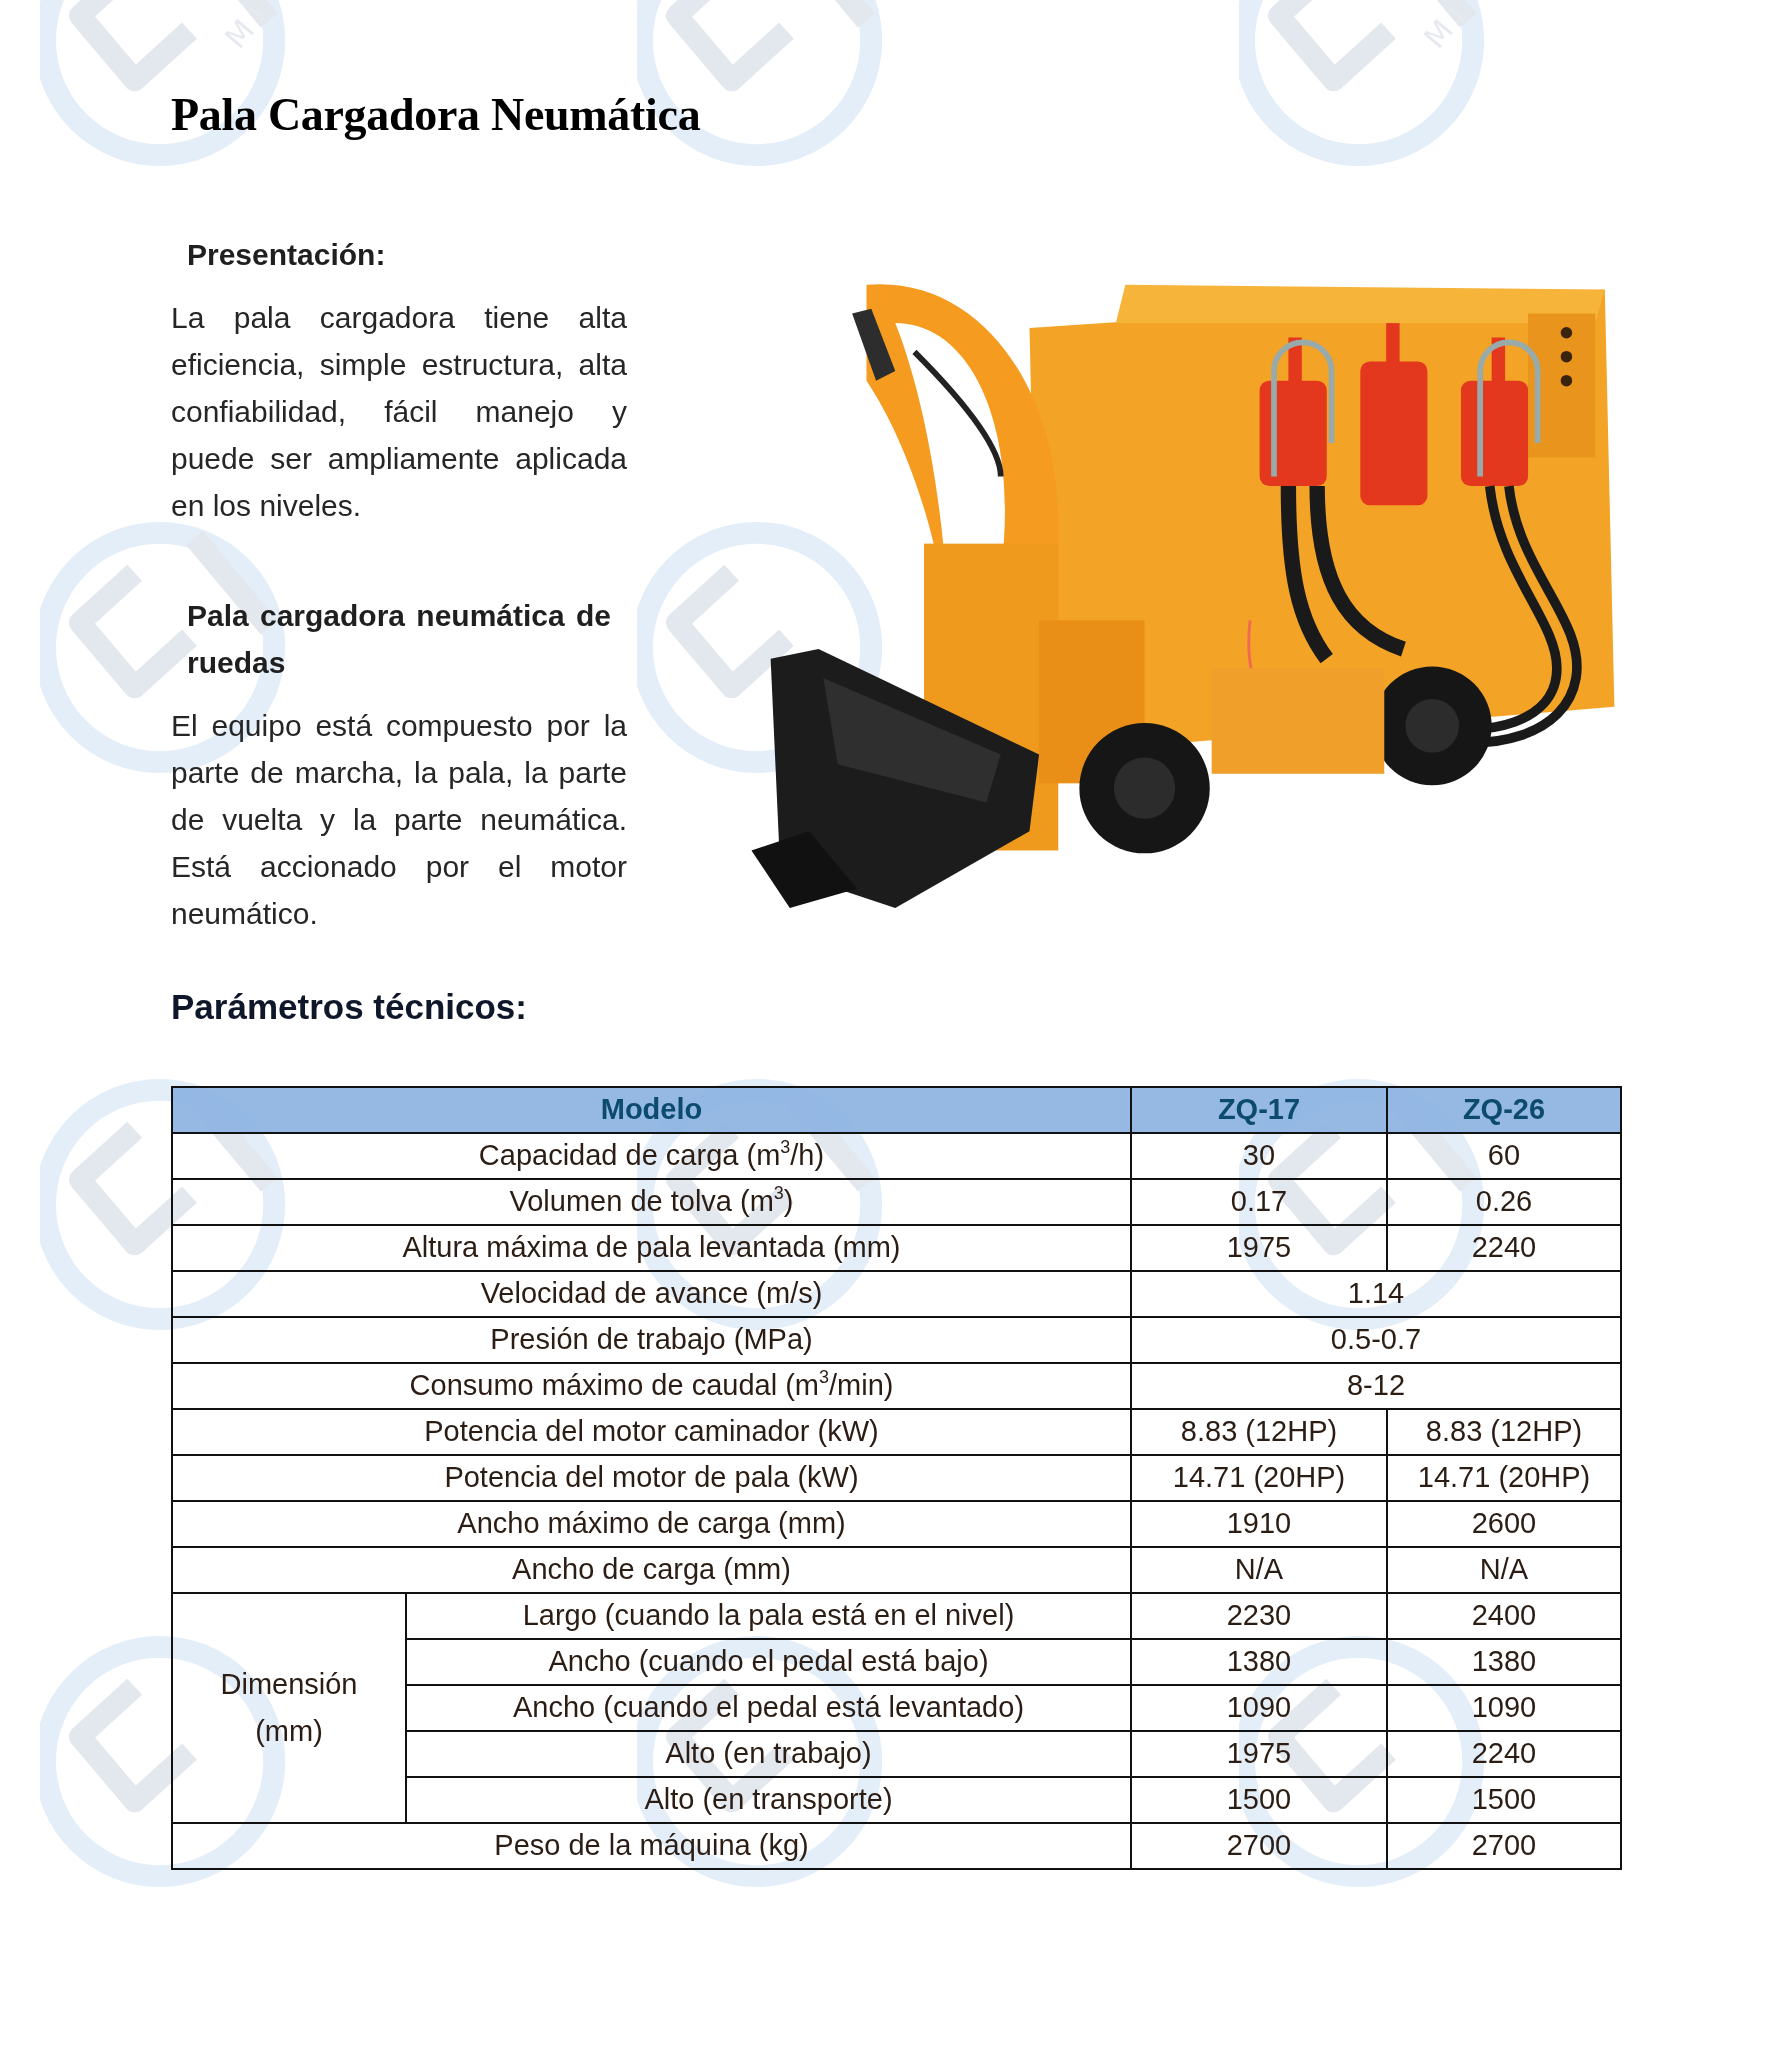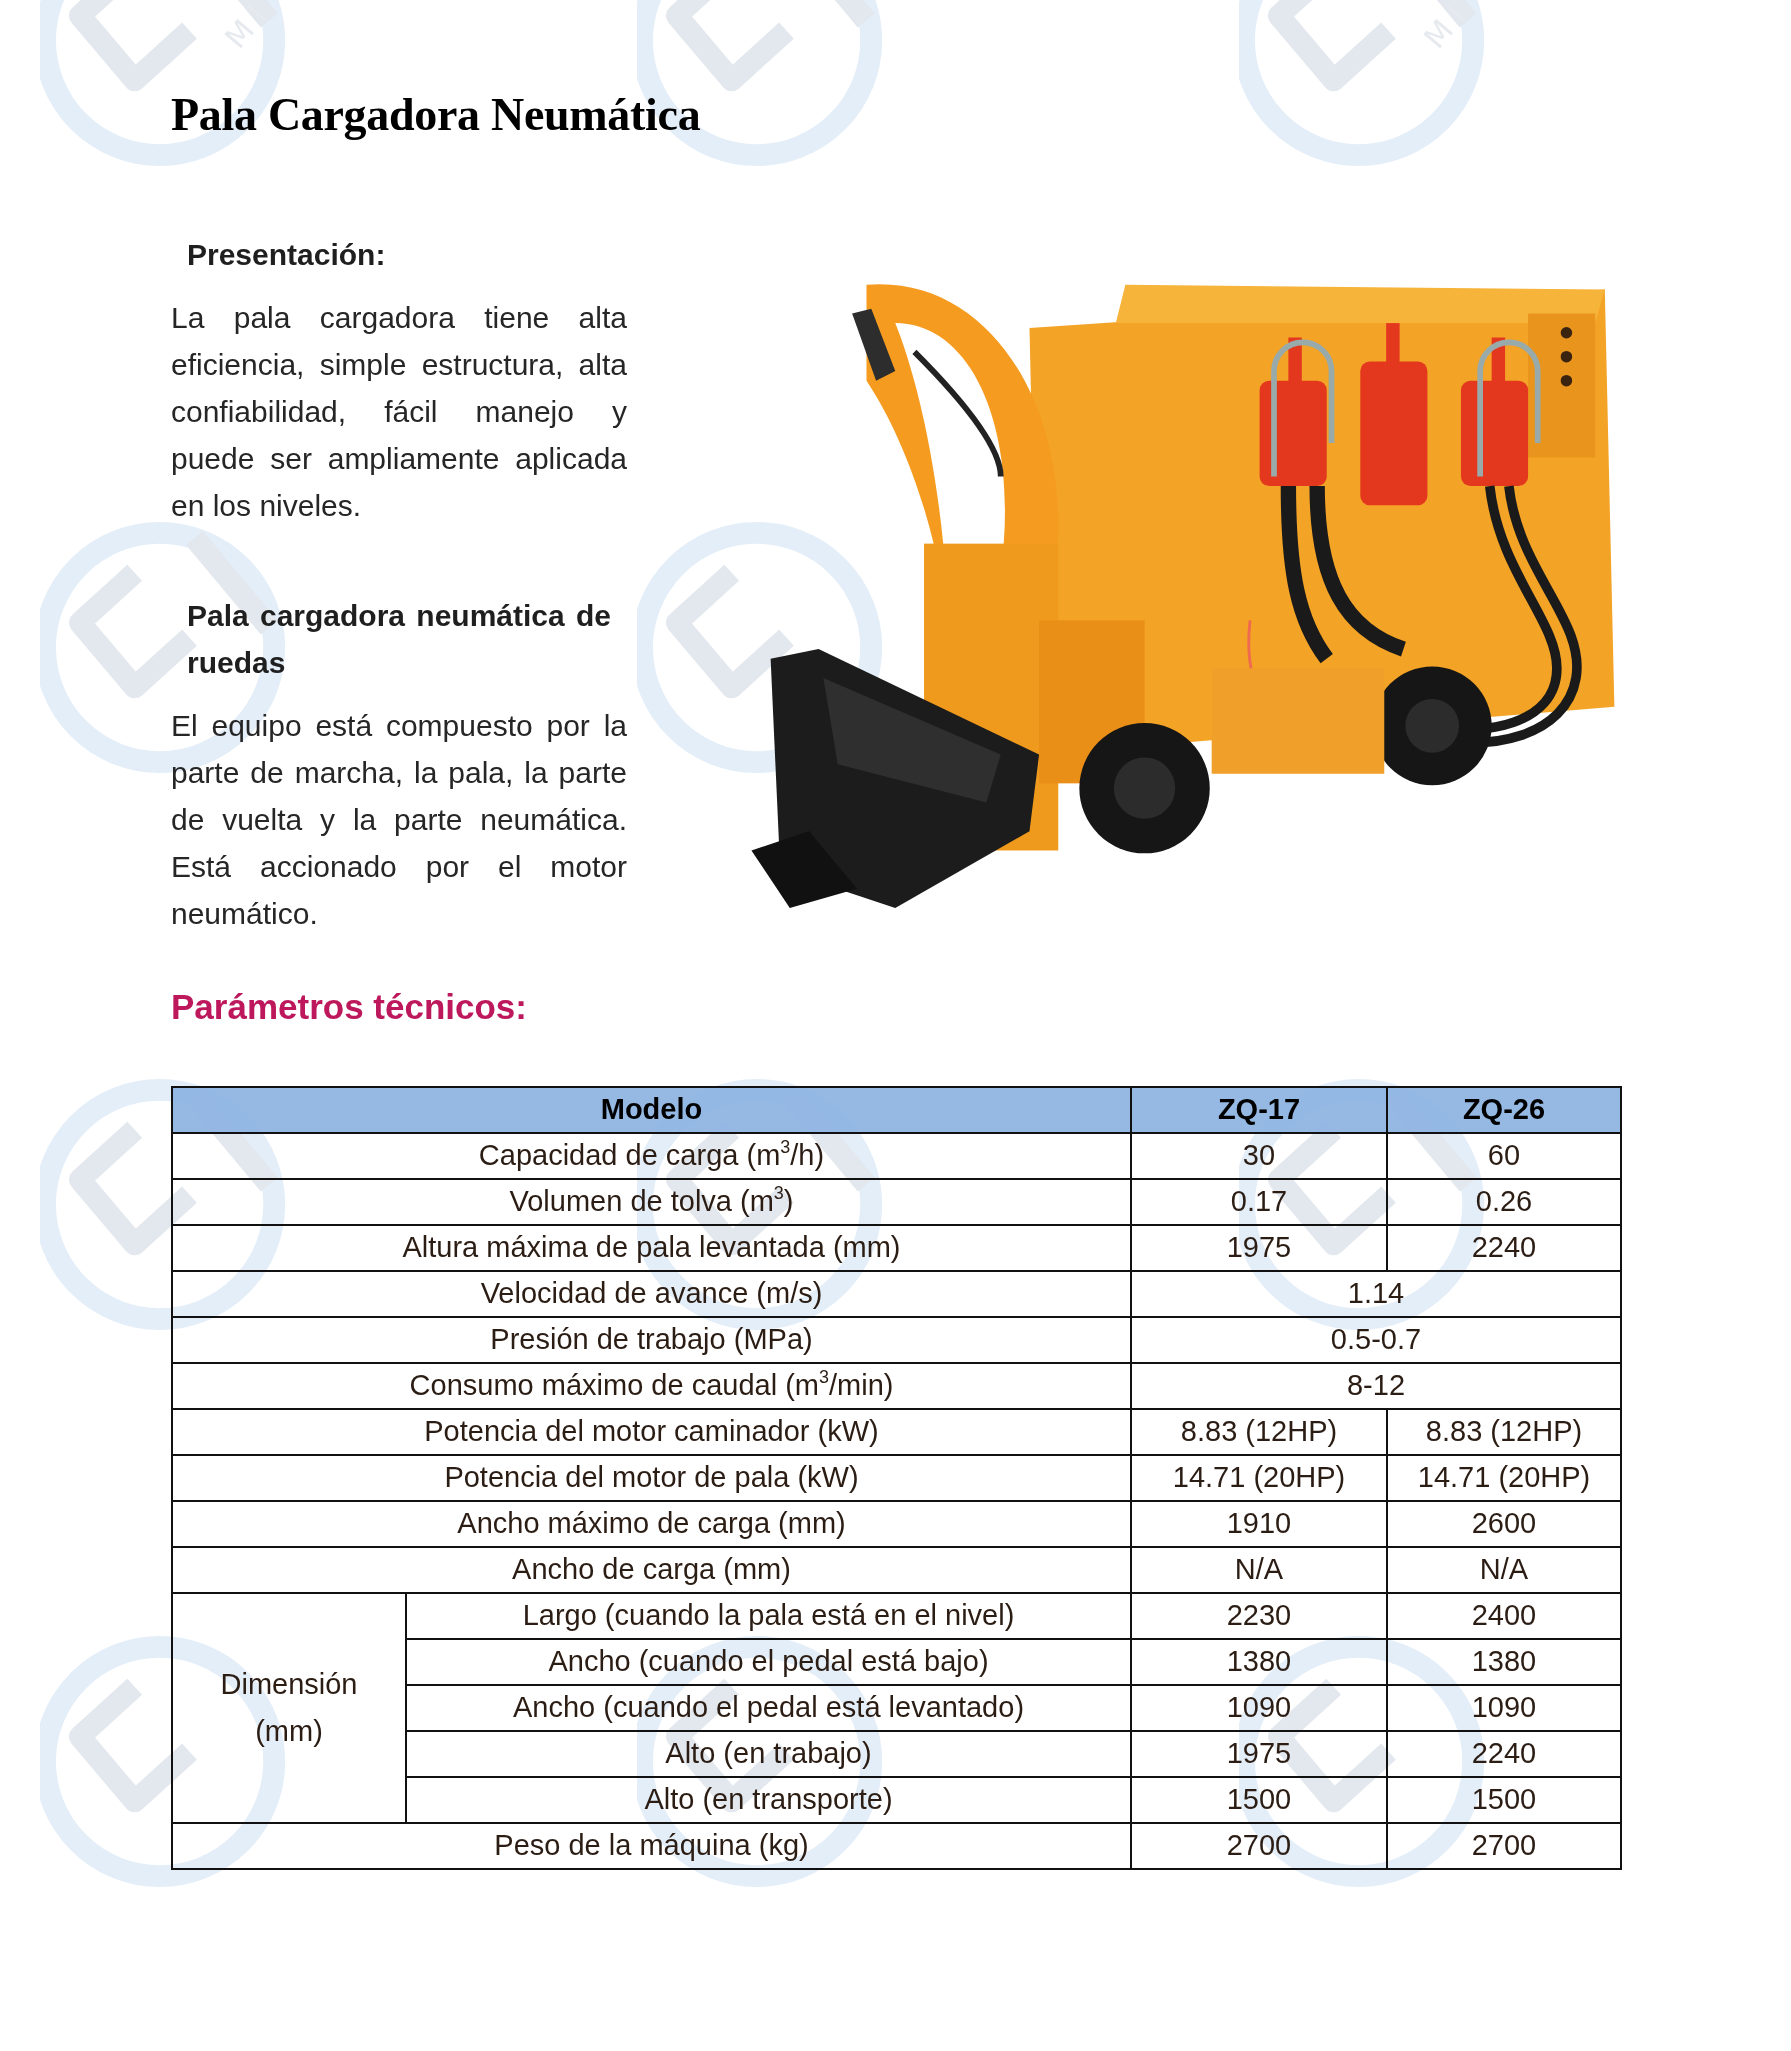--- a/index.html
+++ b/index.html
@@ -28,34 +28,34 @@
   .text-col p { margin: 0; text-align: justify; text-align-last: left; }
   .text-col .gap { height: 47px; }
 
   .product-photo {
     position: absolute; left: 744px; top: 256px; width: 897px; height: 652px;
   }
   .product-photo svg { width: 100%; height: 100%; }
 
   .section-title {
     position: absolute; left: 171px; top: 987px; margin: 0;
-    font-size: 35px; font-weight: bold; color: #be185d;
+    font-size: 35px; font-weight: bold; color: #0f172a;
   }
 
   table.spec {
     position: absolute; left: 171px; top: 1086px;
     width: 1449px; border-collapse: collapse; table-layout: fixed;
     font-size: 29px; color: #2b1d14;
   }
   table.spec td, table.spec th {
     border: 2.5px solid #111; text-align: center; vertical-align: middle;
     height: 44px; padding: 0; line-height: 1.15;
     background: transparent;
   }
-  table.spec th { background: rgba(141,179,226,0.92); font-weight: bold; color: #000000; }
+  table.spec th { background: rgba(141,179,226,0.92); font-weight: bold; color: #0c4a6e; }
   table.spec sup { font-size: 0.62em; vertical-align: 0.65em; line-height: 0; }
   .dim-cell { line-height: 47px !important; margin-top: 48px; }
 </style>
 </head>
 <body>
 
 <div class="wm-layer">
   <div class="wm" style="left:40px;top:-109px;"><svg viewBox="0 0 300 300">
         <circle cx="120" cy="150" r="115" fill="none" stroke="#e4eef8" stroke-width="22"></circle>
         <path d="M95 75 L40 125 L95 190 L150 140" fill="none" stroke="#e3e8ee" stroke-width="22" stroke-linejoin="round"></path>

